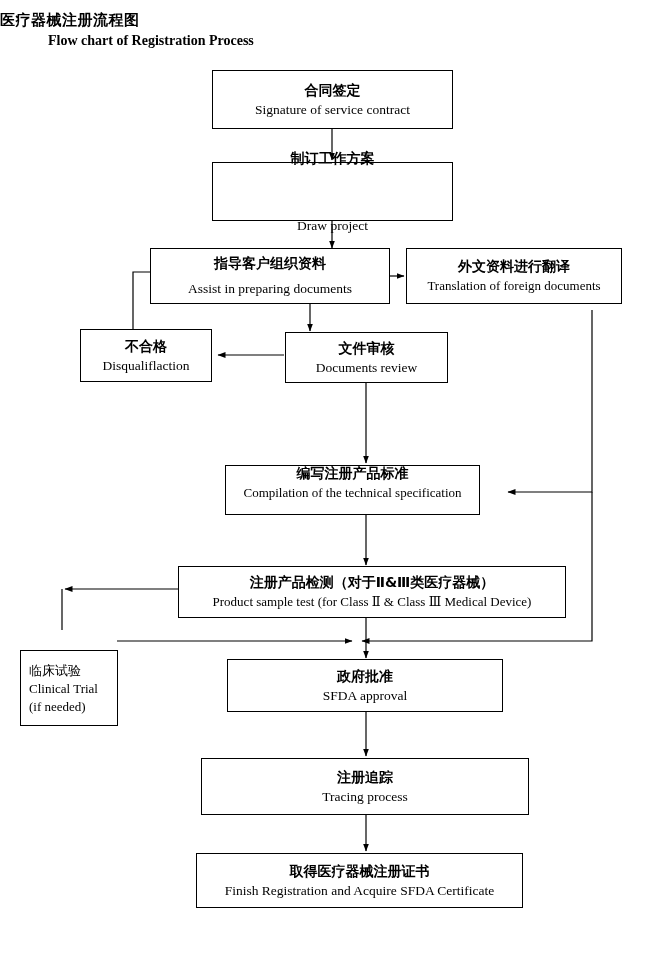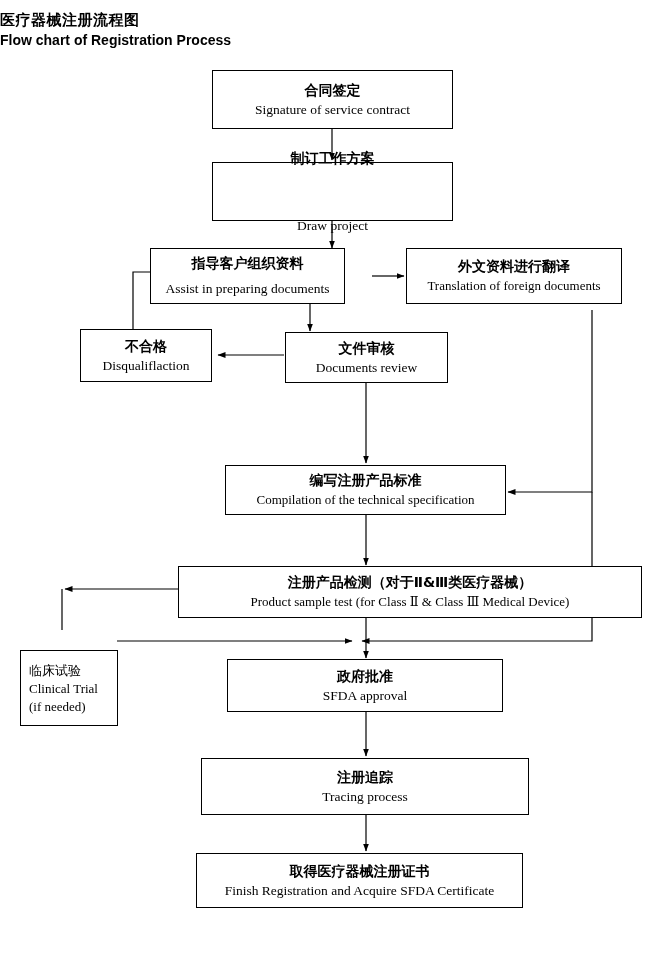--- a/index.html
+++ b/index.html
@@ -28,25 +28,26 @@
     text-align: left;
   }
   .title-cn {
     font-family: "DejaVu Sans", "Liberation Sans", sans-serif;
     font-weight: bold;
     font-size: 15px;
     letter-spacing: 0.5px;
     line-height: 20px;
   }
   .title-en {
-    font-family: Liberation Sans, sans-serif;
+    font-family: Liberation Serif, serif;
     font-weight: bold;
     font-size: 14px;
     line-height: 19px;
     margin-top: 1px;
+    padding-left: 48px;
   }
   svg.edges {
     position: absolute;
     left: 0;
     top: 0;
     width: 650px;
     height: 955px;
     pointer-events: none;
   }
   .node {
@@ -148,46 +149,46 @@
   <div class="node" style="left:212px; top:70px; width:241px; height:59px;">
     <div class="cn">合同签定</div>
     <div class="en">Signature of service contract</div>
   </div>
 
   <div class="node" style="left:212px; top:162px; width:241px; height:59px;gap:48px;">
     <div class="cn">制订工作方案</div>
     <div class="en">Draw project</div>
   </div>
 
-  <div class="node" style="left:150px; top:248px; width:195px; height:56px;gap:6px;">
+  <div class="node" style="left:150px; top:248px; width:240px; height:56px;gap:6px;">
     <div class="cn">指导客户组织资料</div>
     <div class="en">Assist in preparing documents</div>
   </div>
 
   <div class="node" style="left:406px; top:248px; width:216px; height:56px;">
     <div class="cn">外文资料进行翻译</div>
     <div class="en small">Translation of foreign documents</div>
   </div>
 
   <div class="node" style="left:80px; top:329px; width:132px; height:53px;">
     <div class="cn">不合格</div>
     <div class="en">Disqualiflaction</div>
   </div>
 
   <div class="node" style="left:285px; top:332px; width:163px; height:51px;">
     <div class="cn">文件审核</div>
     <div class="en">Documents review</div>
   </div>
 
-  <div class="node" style="left:225px; top:465px; width:281px; height:50px;">
+  <div class="node" style="left:225px; top:465px; width:255px; height:50px;justify-content:flex-end;">
     <div class="cn">编写注册产品标准</div>
     <div class="en small">Compilation of the technical specification</div>
   </div>
 
-  <div class="node" style="left:178px; top:566px; width:464px; height:52px;">
+  <div class="node" style="left:178px; top:566px; width:388px; height:52px;">
     <div class="cn">注册产品检测（对于Ⅱ&amp;Ⅲ类医疗器械）</div>
     <div class="en small">Product sample test (for Class  Ⅱ &amp; Class  Ⅲ  Medical Device)</div>
   </div>
 
   <div class="node left-align compact" style="left:20px; top:630px; width:98px; height:76px;">
     <div class="cn">临床试验</div>
     <div class="en">Clinical Trial</div>
     <div class="en">(if needed)</div>
   </div>
 

